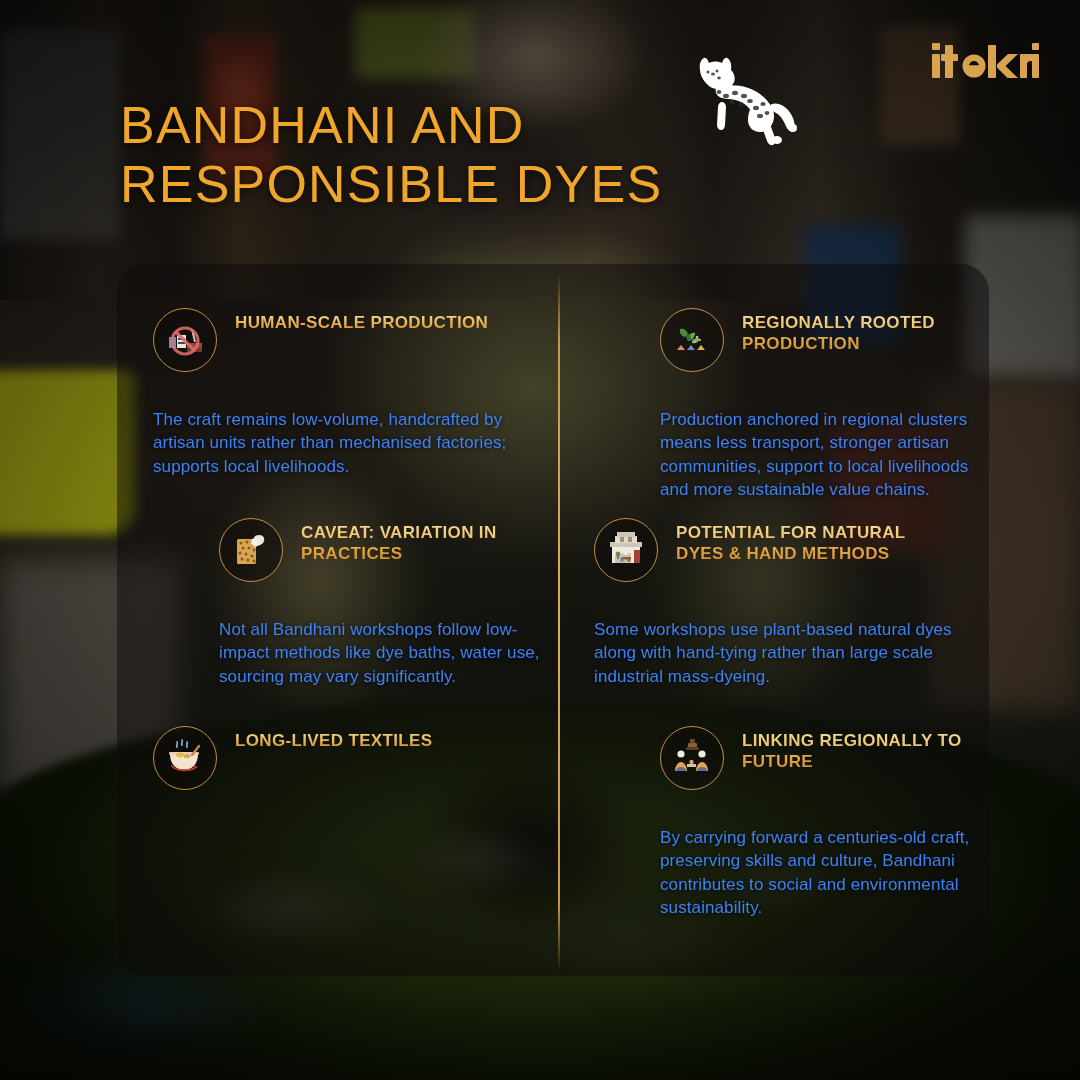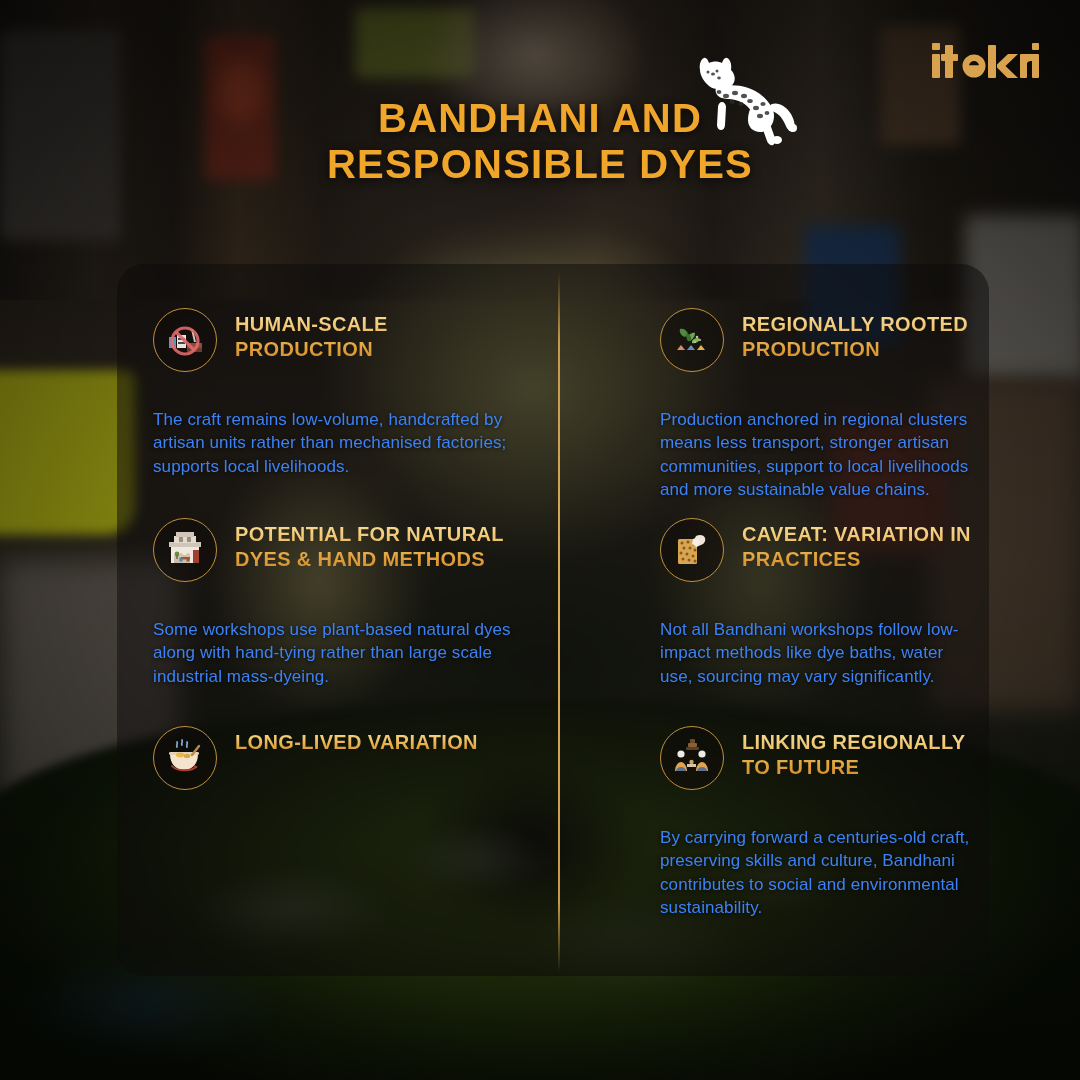--- a/index.html
+++ b/index.html
@@ -117,23 +117,23 @@
   }
   .logo svg { display: block; }
 
   
   .mascot { position: absolute; left: 686px; top: 52px; width: 120px; height: 98px; }
   .mascot svg { display: block; }
 
   
   .title {
     position: absolute; left: 0; right: 0; top: 96px;
-    text-align: center;
-    font-size: 40px;
-    font-weight: 700;
+    text-align: left;
+    font-size: 52px;
+    font-weight: 400;
     letter-spacing: 1.2px;
     line-height: 1.14;
     color: #F0A52B;
     text-shadow: 0 2px 10px rgba(0,0,0,.75);
     padding: 0 120px;
     box-sizing: border-box;
   }
   .title .l1 { display: block; }
   .title .l2 { display: block; }
 
@@ -171,21 +171,21 @@
     border-radius: 50%;
     border: 1.6px solid #C08F3E;
     background: rgba(14,11,9,.55);
     display: flex; align-items: center; justify-content: center;
     overflow: hidden;
     margin-top: 2px;
   }
   .icon-badge svg { display: block; }
 
   .feature-title {
-    font-size: 20px;
+    font-size: 17px;
     font-weight: 800;
     letter-spacing: .35px;
     line-height: 1.24;
     margin-top: 6px;
     background: linear-gradient(180deg, #F7DFA0 0%, #EFC269 38%, #E0A13B 72%, #D1882B 100%);
     -webkit-background-clip: text;
     background-clip: text;
     color: transparent;
     text-shadow: none;
     max-width: 270px;
@@ -339,46 +339,20 @@
             <path d="M8 33l4-5 4 5z" fill="#d98c6a"></path>
             <path d="M18 33l4-5 4 5z" fill="#6a8fbf"></path>
             <path d="M28 33l4-5 4 5z" fill="#e0b24f"></path>
           </svg>
         </div>
         <div class="feature-title">REGIONALLY ROOTED PRODUCTION</div>
       </div>
       <div class="feature-body">Production anchored in regional clusters means less transport, stronger artisan communities, support to local livelihoods and more sustainable value chains.</div>
     </div>
 
-    <div class="cell">
-      <div class="cell-head">
-        <div class="icon-badge">
-          <svg width="46" height="46" viewBox="0 0 46 46">
-            <rect x="9" y="19" width="28" height="17" fill="#efe9e0"></rect>
-            <rect x="7" y="15" width="32" height="5" fill="#cfc6b8"></rect>
-            <rect x="12" y="9" width="22" height="7" fill="#e3dbcf"></rect>
-            <rect x="14" y="5" width="18" height="5" fill="#cfc6b8"></rect>
-            <rect x="17" y="10" width="4" height="5" fill="#9c8f7d"></rect>
-            <rect x="25" y="10" width="4" height="5" fill="#9c8f7d"></rect>
-            <rect x="31" y="23" width="6" height="13" fill="#a0402f"></rect>
-            <rect x="12" y="28" width="16" height="8" fill="#c9bfae"></rect>
-            <circle cx="15" cy="27" r="2.4" fill="#5f8f4a"></circle>
-            <rect x="14.3" y="28" width="1.4" height="4" fill="#6b5a3e"></rect>
-            <rect x="19" y="30" width="9" height="2.4" fill="#8c5d3a"></rect>
-            <circle cx="19" cy="28" r="2" fill="#dfc29a"></circle>
-            <circle cx="26" cy="28" r="2" fill="#dfc29a"></circle>
-            <rect x="17.5" y="30.5" width="3" height="4" fill="#5c7fa8"></rect>
-            <rect x="24.5" y="30.5" width="3" height="4" fill="#a0563e"></rect>
-          </svg>
-        </div>
-        <div class="feature-title">POTENTIAL FOR NATURAL DYES &amp; HAND METHODS</div>
-      </div>
-      <div class="feature-body">Some workshops use plant-based natural dyes along with hand-tying rather than large scale industrial mass-dyeing.</div>
-    </div>
-
     <div class="cell right">
       <div class="cell-head">
         <div class="icon-badge">
           <svg width="46" height="46" viewBox="0 0 46 46">
             <rect x="9" y="12" width="19" height="25" rx="1.5" fill="#d8a551"></rect>
             <g fill="#7a4a1e" opacity=".85">
               <circle cx="13" cy="16" r="1.5"></circle>
                 <circle cx="19" cy="15" r="1.5"></circle>
                 <circle cx="25" cy="17" r="1.5"></circle>
               <circle cx="15" cy="21" r="1.5"></circle>
@@ -397,35 +371,61 @@
         </div>
         <div class="feature-title">CAVEAT: VARIATION IN PRACTICES</div>
       </div>
       <div class="feature-body">Not all Bandhani workshops follow low-impact methods like dye baths, water use, sourcing may vary significantly.</div>
     </div>
 
     <div class="cell">
       <div class="cell-head">
         <div class="icon-badge">
           <svg width="46" height="46" viewBox="0 0 46 46">
+            <rect x="9" y="19" width="28" height="17" fill="#efe9e0"></rect>
+            <rect x="7" y="15" width="32" height="5" fill="#cfc6b8"></rect>
+            <rect x="12" y="9" width="22" height="7" fill="#e3dbcf"></rect>
+            <rect x="14" y="5" width="18" height="5" fill="#cfc6b8"></rect>
+            <rect x="17" y="10" width="4" height="5" fill="#9c8f7d"></rect>
+            <rect x="25" y="10" width="4" height="5" fill="#9c8f7d"></rect>
+            <rect x="31" y="23" width="6" height="13" fill="#a0402f"></rect>
+            <rect x="12" y="28" width="16" height="8" fill="#c9bfae"></rect>
+            <circle cx="15" cy="27" r="2.4" fill="#5f8f4a"></circle>
+            <rect x="14.3" y="28" width="1.4" height="4" fill="#6b5a3e"></rect>
+            <rect x="19" y="30" width="9" height="2.4" fill="#8c5d3a"></rect>
+            <circle cx="19" cy="28" r="2" fill="#dfc29a"></circle>
+            <circle cx="26" cy="28" r="2" fill="#dfc29a"></circle>
+            <rect x="17.5" y="30.5" width="3" height="4" fill="#5c7fa8"></rect>
+            <rect x="24.5" y="30.5" width="3" height="4" fill="#a0563e"></rect>
+          </svg>
+        </div>
+        <div class="feature-title">POTENTIAL FOR NATURAL DYES &amp; HAND METHODS</div>
+      </div>
+      <div class="feature-body">Some workshops use plant-based natural dyes along with hand-tying rather than large scale industrial mass-dyeing.</div>
+    </div>
+
+    <div class="cell">
+      <div class="cell-head">
+        <div class="icon-badge">
+          <svg width="46" height="46" viewBox="0 0 46 46">
             <g stroke="#7fa8d4" stroke-width="1.8" fill="none" stroke-linecap="round">
               <path d="M15 12c-1-2 1-3 0-5"></path>
               <path d="M20 10c-1-2 1-3 0-5"></path>
               <path d="M25 12c-1-2 1-3 0-5"></path>
             </g>
             <path d="M8 19h28c0 10-6 16-14 16S8 29 8 19z" fill="#f4e4cd"></path>
             <rect x="7" y="17" width="30" height="3" rx="1.4" fill="#e6d2b4"></rect>
             <ellipse cx="18" cy="20" rx="4" ry="2.4" fill="#e6b94f"></ellipse>
             <ellipse cx="25" cy="21" rx="3.4" ry="2.1" fill="#d9a93e"></ellipse>
             <path d="M30 20l7-9" stroke="#b98a4e" stroke-width="2.4" stroke-linecap="round" fill="none"></path>
             <path d="M10 31c4 5 18 6 24 1" stroke="#b03a2e" stroke-width="2" fill="none" stroke-linecap="round"></path>
             <path d="M32 30l4 2-4 2z" fill="#b03a2e"></path>
           </svg>
         </div>
-        <div class="feature-title">LONG-LIVED VARIATION</div>
+        <div class="feature-title">LONG-LIVED TEXTILES</div>
       </div>
     </div>
 
     <div class="cell right">
       <div class="cell-head">
         <div class="icon-badge">
           <svg width="46" height="46" viewBox="0 0 46 46">
             <rect x="19" y="8" width="9" height="4" rx="1" fill="#8a6034"></rect>
             <rect x="21" y="4" width="5" height="4" rx="1" fill="#6f4a28"></rect>
             <rect x="17" y="12" width="13" height="3" rx="1" fill="#5c3f22"></rect>

